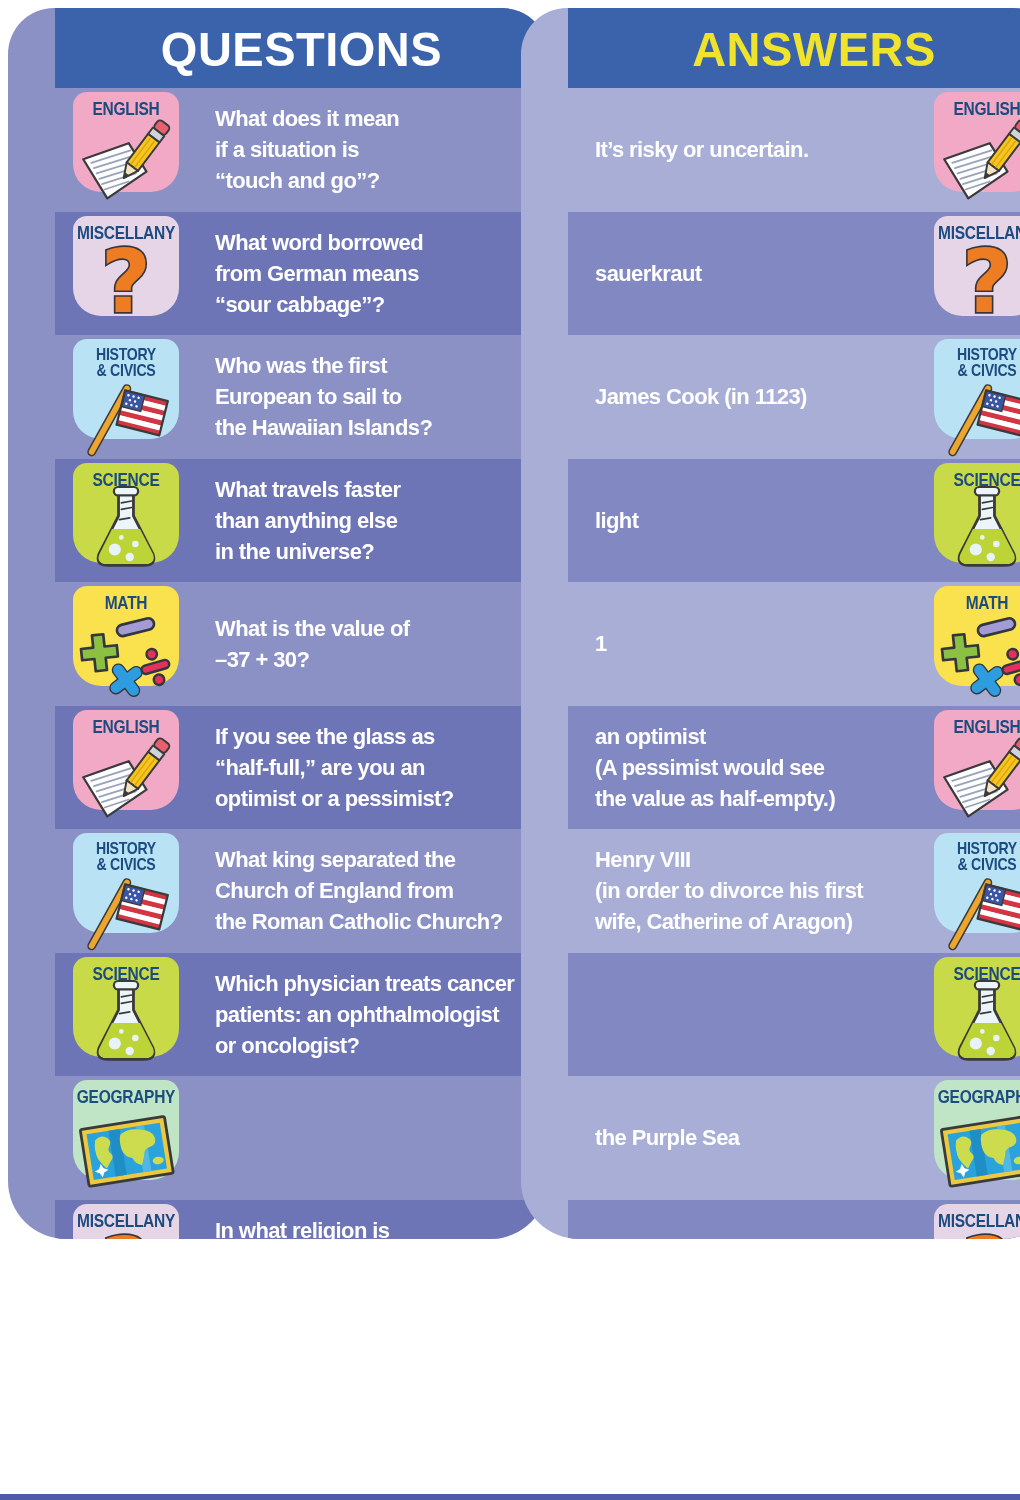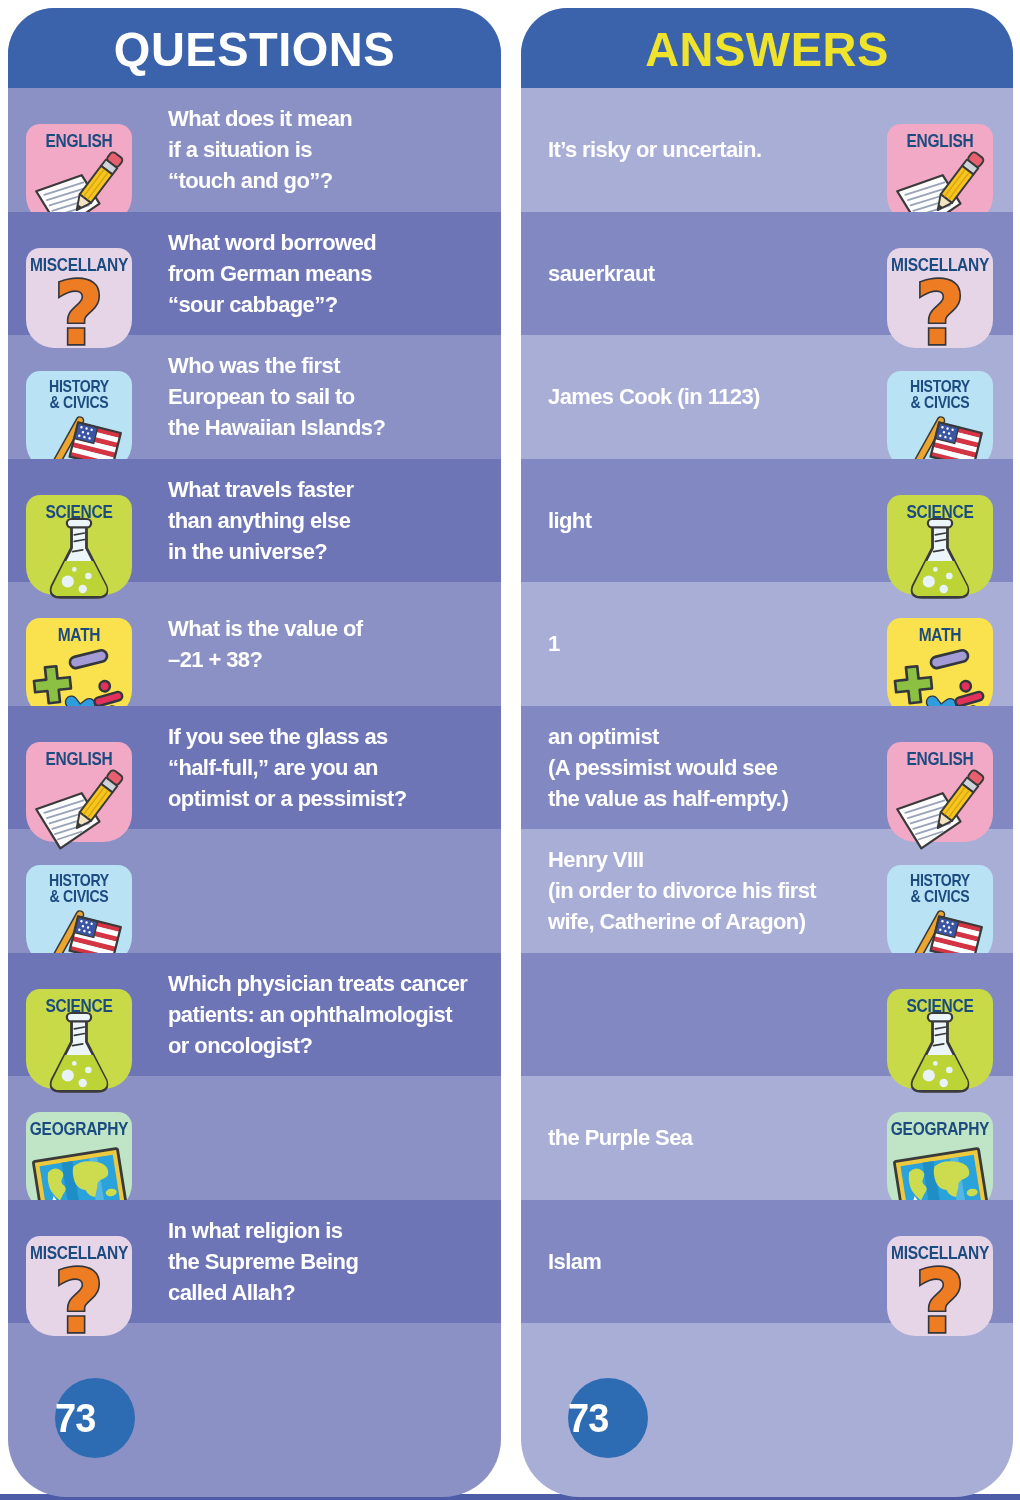--- a/index.html
+++ b/index.html
@@ -6,44 +6,44 @@
   body {
     width:1020px; height:1500px; position:relative;
     background:#ffffff; overflow:hidden;
     font-family:"Liberation Sans","DejaVu Sans",sans-serif;
   }
   .page-edge {
     position:absolute; left:0; bottom:0; width:1020px; height:6px;
     background:var(--page-edge-blue,#4e5ca8); z-index:0;
   }
   .panel {
-    position:absolute; top:8px; height:1489px; z-index:1;
+    position:absolute; top:8px; height:1231px; z-index:1;
     border-radius:46px 46px 58px 58px; overflow:hidden;
-    display:flex; flex-direction:column;
+    display:flex; flex-direction:column;padding-left:47px;
   }
   .panel--questions { left:8px;  width:493px; background:var(--questions-row-light,#8b91c5); }
   .panel--answers  { left:521px; width:492px; background:var(--answers-row-light,#a9aed6); }
   .panel-header {
     height:80px; flex:0 0 80px; background:var(--header-blue,#3b63ac);
     display:flex; align-items:center; justify-content:center;
   }
   .panel-title {
     font-weight:bold; font-size:47px; letter-spacing:0.5px; line-height:1;
     transform:scaleY(1.04);
   }
   .panel--questions .panel-title { color:var(--questions-title,#ffffff); }
   .panel--answers  .panel-title { color:var(--answers-title,#f0e32b); }
 
   .rows { flex:0 0 1235px; display:flex; flex-direction:column; }
   .row { flex:0 0 123.5px; height:123.5px; display:flex; position:relative; }
   .panel--answers .row { flex-direction:row-reverse; }
   .panel--questions .row--dark { background:var(--questions-row-dark,#6e75b7); }
   .panel--answers  .row--dark { background:var(--answers-row-dark,#8288c2); }
 
-  .badge-col { flex:0 0 142px; position:relative;margin-top:32px; }
+  .badge-col { flex:0 0 142px; position:relative; }
   .panel--answers .badge-col { flex:0 0 142px; }
   .badge {
     position:absolute; top:4px; left:18px; width:106px; height:100px;
   }
   .panel--answers .badge { left:auto; right:20px; }
   .badge-bg {
     position:absolute; inset:0; border-radius:14px 14px 28px 28px;
   }
   .badge-label {
     position:absolute; top:8px; left:0; width:100%; text-align:center;
@@ -236,21 +236,21 @@
     <g transform="translate(81,58) rotate(-16)">
       <rect x="-15" y="-4.5" width="30" height="9" rx="4.5" fill="#e3315e" stroke="#33373d" stroke-width="2.6"></rect>
       <circle cx="0" cy="-14" r="5.5" fill="#e3315e" stroke="#33373d" stroke-width="2.6"></circle>
       <circle cx="0" cy="14" r="5.5" fill="#e3315e" stroke="#33373d" stroke-width="2.6"></circle>
     </g>
   </svg>
             </div>
       </div>
     </div>
     <div class="row-text">What is the value of
-–21 + 38?</div>
+–37 + 30?</div>
   </div>
 
   <div class="row row--dark">
     <div class="badge-col">
       <div class="badge">
         <div class="badge-bg" style="background: rgb(242, 169, 198);"></div>
         <div class="badge-label">ENGLISH</div>
         <div class="badge-icon icon-paper-pencil">
               <svg viewBox="0 0 110 100" xmlns="http://www.w3.org/2000/svg">
     <polygon points="7,48 58,30 78,62 34,92" fill="#fdfdfd" stroke="#3a3a3a" stroke-width="2.5" stroke-linejoin="round"></polygon>
@@ -310,20 +310,23 @@
         <circle cx="59" cy="36.5" r="1.4"></circle>
                     <circle cx="65" cy="36.5" r="1.4"></circle>
                     <circle cx="71" cy="36.5" r="1.4"></circle>
       </g>
       <rect x="54" y="22" width="50" height="40.2" fill="none" stroke="#3a3a3a" stroke-width="2.6" stroke-linejoin="round"></rect>
     </g>
   </svg>
             </div>
       </div>
     </div>
+    <div class="row-text">What king separated the
+Church of England from
+the Roman Catholic Church?</div>
   </div>
 
   <div class="row row--dark">
     <div class="badge-col">
       <div class="badge">
         <div class="badge-bg" style="background: rgb(200, 218, 72);"></div>
         <div class="badge-label">SCIENCE</div>
         <div class="badge-icon icon-flask">
               <svg viewBox="0 0 90 100" xmlns="http://www.w3.org/2000/svg">
     <path d="M37,12 L53,12 L53,36 L74,77 Q78,89 64,89 L26,89 Q12,89 16,77 L37,36 Z" fill="#ecf5fa" stroke="#3a3a3a" stroke-width="3" stroke-linejoin="round"></path>

